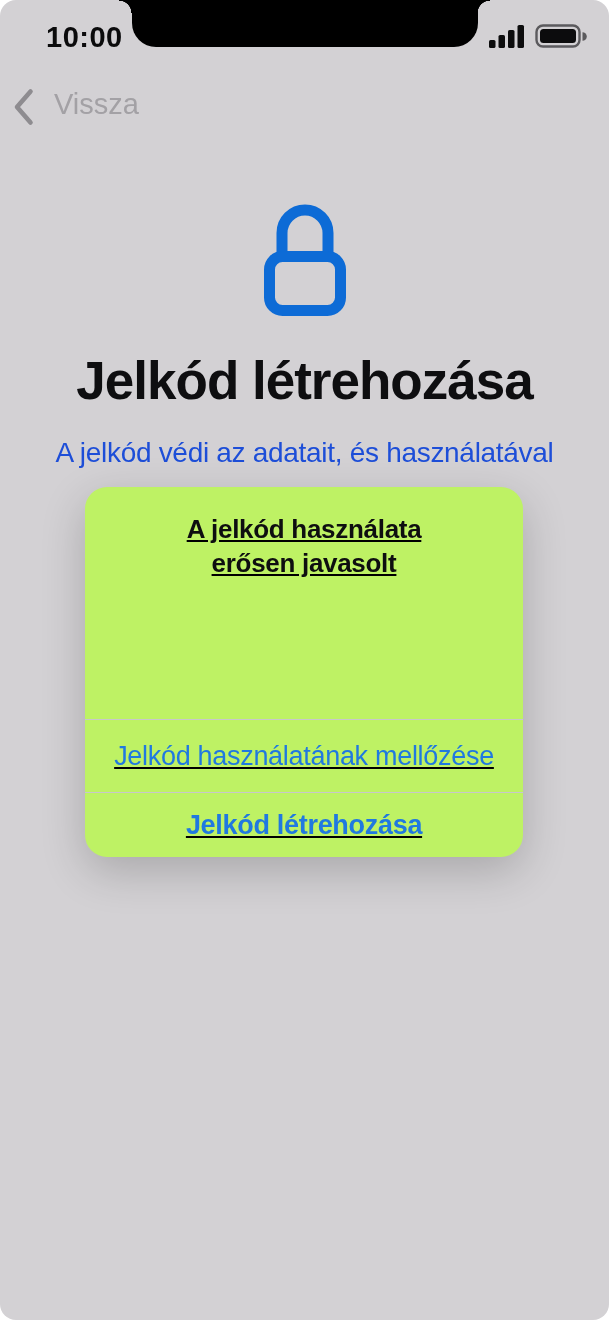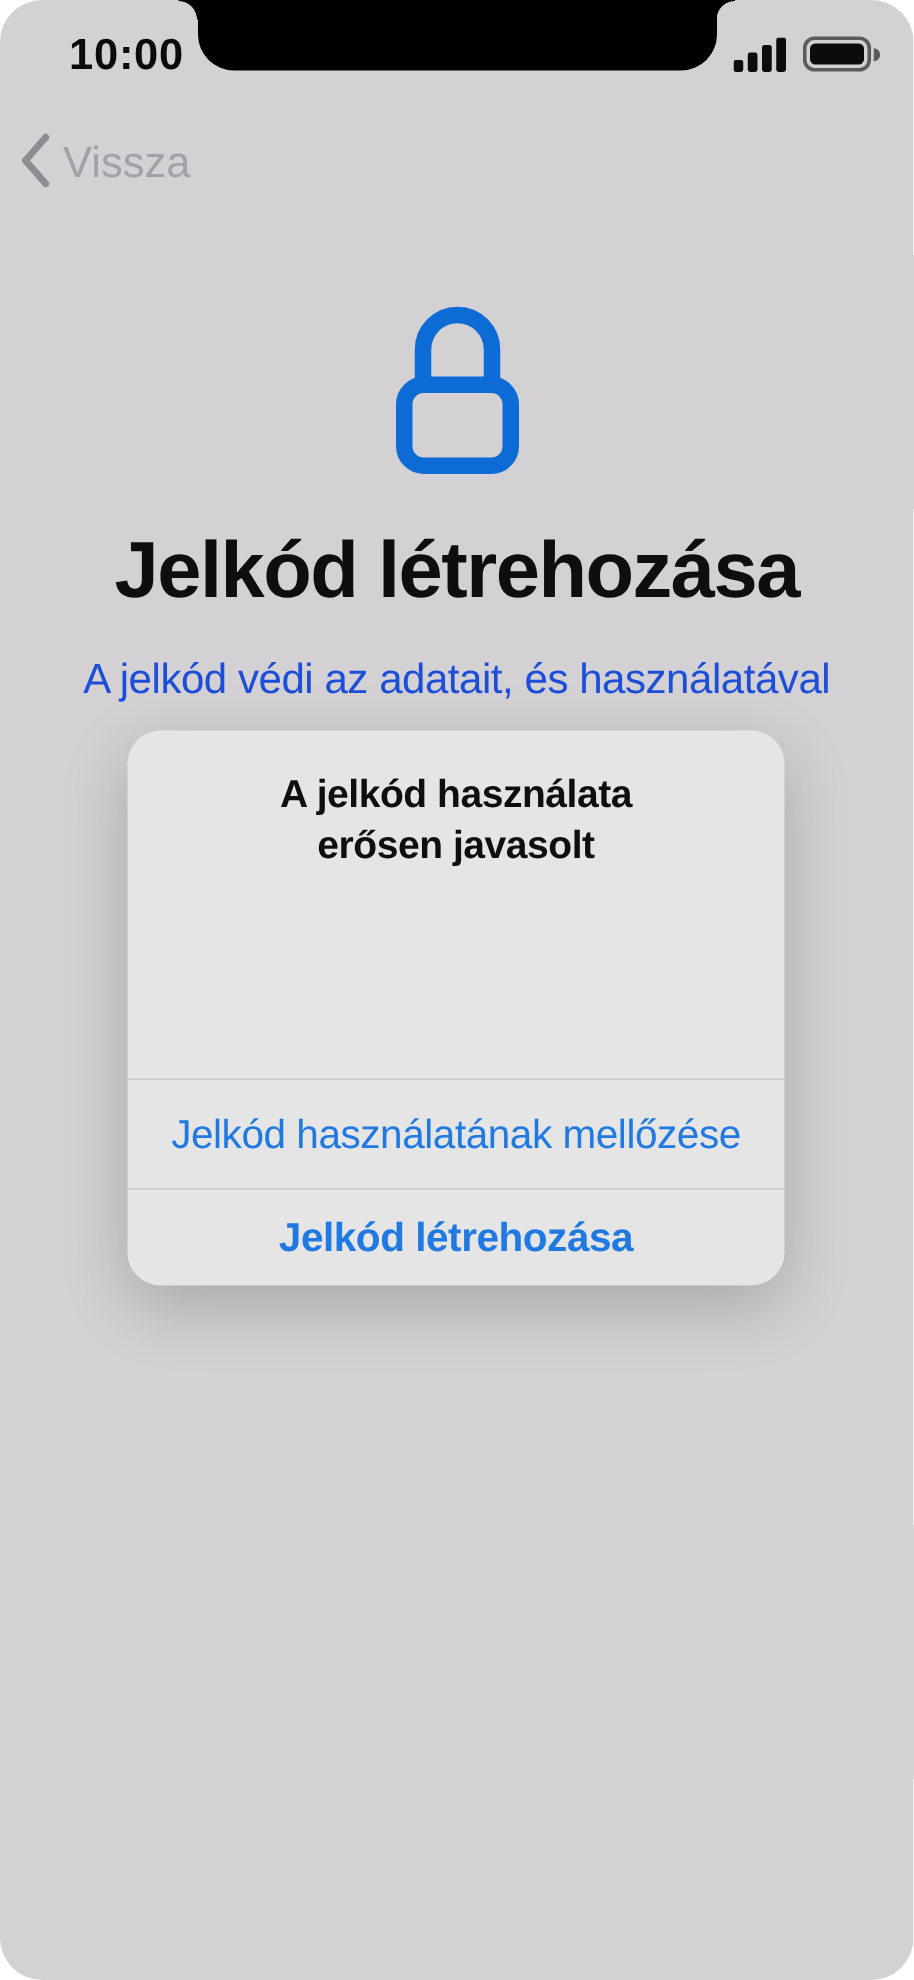--- a/index.html
+++ b/index.html
@@ -1,50 +1,50 @@
 <!DOCTYPE html>
 <html><head>
 <meta charset="utf-8">
 <style>
   * { margin:0; padding:0; box-sizing:border-box; }
   html,body { width:609px; height:1320px; background:#ffffff; font-family:"Liberation Sans", sans-serif; }
   .viewport { position:relative; width:609px; height:1320px; background:#ffffff; overflow:hidden; }
 
   
-  .screen { position:absolute; inset:0; background:#d3d1d4; border-radius:28px; overflow:hidden; }
+  .screen { position:absolute; inset:0; background:#d3d1d4; border-radius:16px; overflow:hidden; }
 
   
   .notch { position:absolute; top:0; left:50%; transform:translateX(-50%);
            width:346px; height:47px; background:#000; border-radius:0 0 24px 24px; z-index:5; }
   .notch-flare { position:absolute; top:0; width:13px; height:13px; z-index:5; }
   .notch-flare.left  { left:119px; background:radial-gradient(circle at 0 100%, rgba(0,0,0,0) 12px, #000 12.5px); }
   .notch-flare.right { left:477px; background:radial-gradient(circle at 100% 100%, rgba(0,0,0,0) 12px, #000 12.5px); }
 
   
   .status-time { position:absolute; left:46px; top:21px; font-size:29px; font-weight:700; letter-spacing:.5px; color:#0b0b0c; z-index:6; }
   .status-icons { position:absolute; right:22px; top:24px; display:flex; align-items:center; gap:9px; z-index:6; }
 
   
-  .nav-back { position:absolute; left:12px; top:88px; display:flex; align-items:center; gap:6px; cursor:default; }
+  .nav-back { position:absolute; left:12px; top:88px; display:flex; gap:18px; cursor:default; }
   .nav-back-label { font-size:29px; color:#a3a1a5; }
 
   
   .lock-wrap { position:absolute; top:202px; left:0; width:100%; display:flex; justify-content:center; }
 
   
   .page-title { position:absolute; top:350px; width:100%; text-align:center;
                 font-size:53px; font-weight:700; letter-spacing:-1px; color:#0e0e10; }
   .page-subtitle { position:absolute; top:437px; width:100%; text-align:center;
                    font-size:28px; color:#1d4ed8; letter-spacing:-0.3px; }
 
   
   .alert { position:absolute; left:85px; top:487px; width:438px; height:370px;
-           background:#e5e5e5; border-radius:22px; overflow:hidden;
+           background:#bef264; border-radius:22px; overflow:hidden;
            box-shadow:0 14px 45px rgba(0,0,0,0.20);
-           display:flex; flex-direction:column; z-index:10; }
+           display:flex; flex-direction:column; z-index:10;text-decoration:underline; }
   .alert-content { flex:1; padding:25px 24px 0; text-align:center; }
   .alert-title { font-size:26px; font-weight:700; line-height:34px; color:#0e0e10;
                  max-width:312px; margin:0 auto; letter-spacing:-0.3px; }
   .alert-message { margin-top:10px; font-size:21px; line-height:26px; color:#141416; letter-spacing:-0.2px; }
   .hairline { height:1px; background:#c8c7cb; flex:none; }
   .alert-btn { flex:none; display:flex; align-items:center; justify-content:center;
                font-size:27px; color:#2079e0; letter-spacing:-0.3px; cursor:default; }
   .alert-btn.default { height:72px; }
   .alert-btn.bold { height:64px; font-weight:700; }
 </style>

